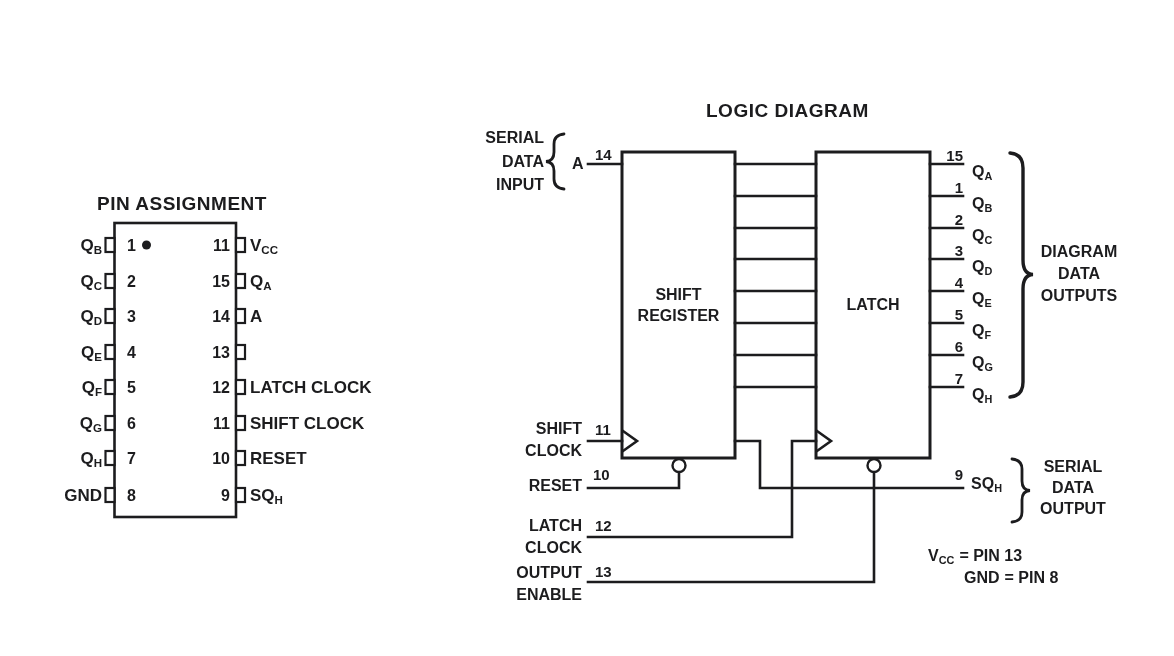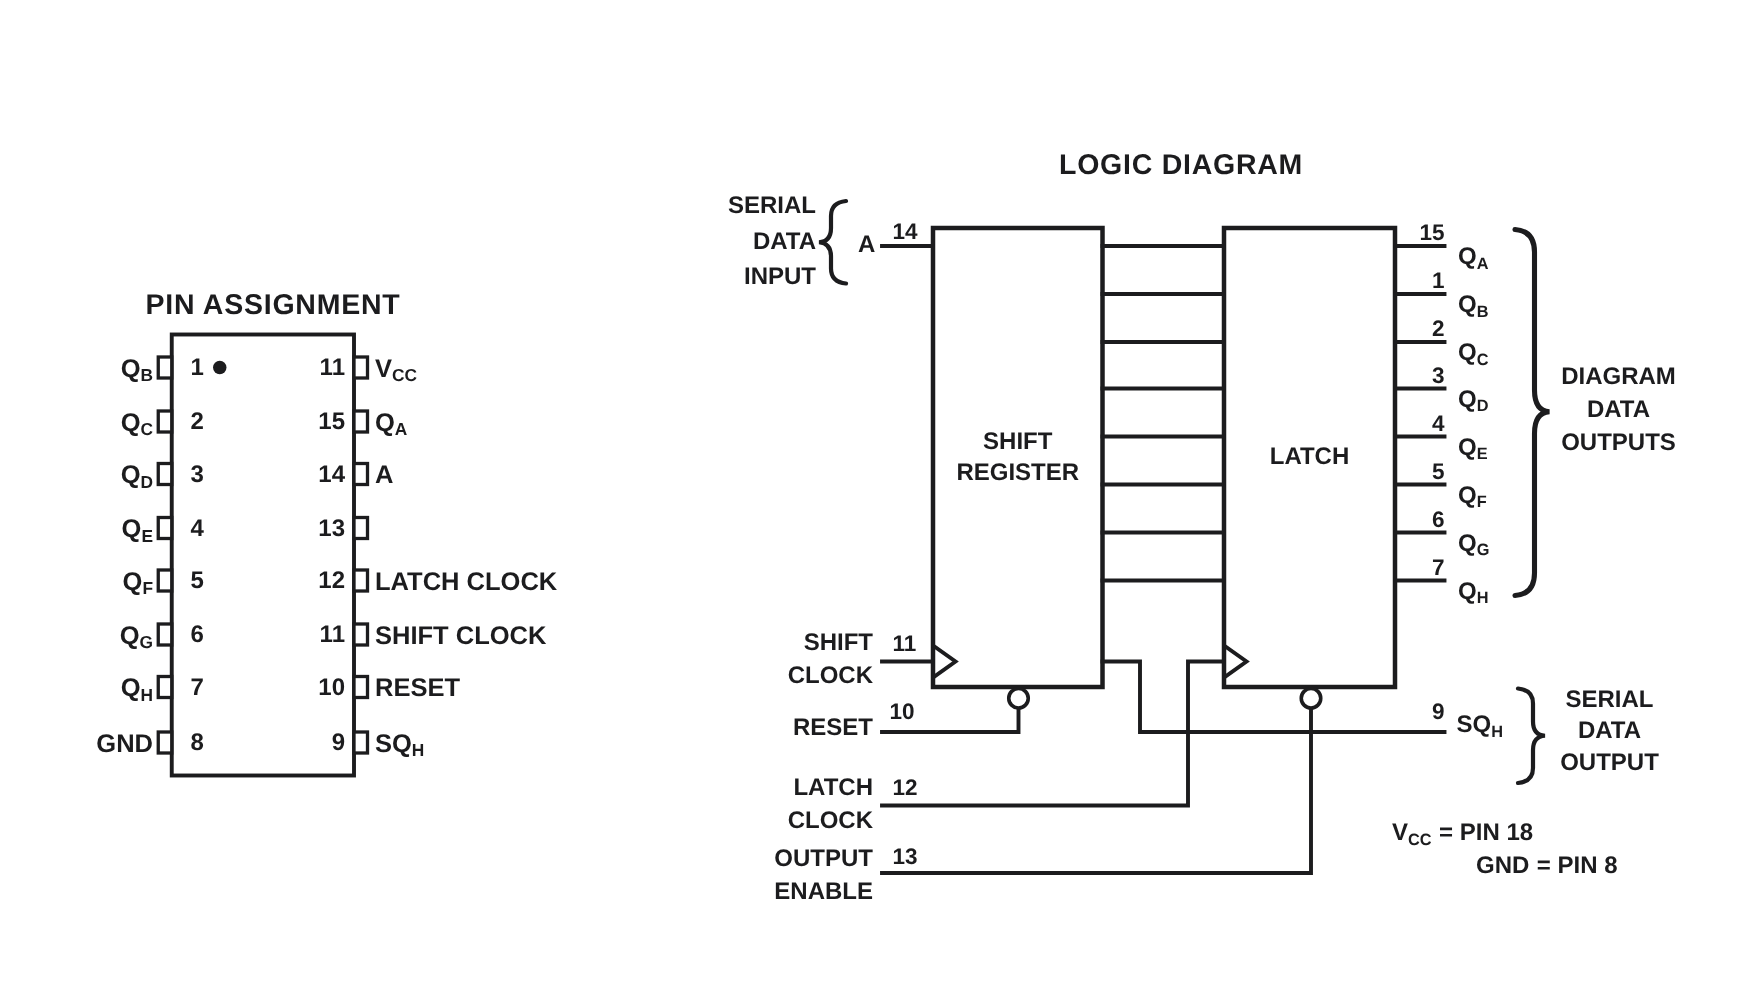--- a/index.html
+++ b/index.html
@@ -229,16 +229,16 @@
   <div class="t num" style="left:595px; top:563px;">13</div>
 
   <div class="t r onum" style="top:466px;">9</div>
   <div class="t" style="left:971px; top:475px;"><span>SQ</span><span class="sb">H</span></div>
   <div class="t c" style="left:1028px; top:456px; width:90px; line-height:21px;">
     <div>SERIAL</div>
     <div>DATA</div>
     <div>OUTPUT</div>
   </div>
 
-  <div class="t" style="left:928px; top:547px;"><span>V</span><span class="sb">CC</span><span class="rest">= PIN 18</span></div>
-  <div class="t" style="left:984px; top:569px;"><span>GND</span><span class="sb"></span><span class="rest">= PIN 8</span></div>
+  <div class="t" style="left:928px; top:547px;"><span>V</span><span class="sb">CC</span><span class="rest">= PIN 13</span></div>
+  <div class="t" style="left:964px; top:569px;"><span>GND</span><span class="sb"></span><span class="rest">= PIN 8</span></div>
 
 </div>
 
 </body></html>

